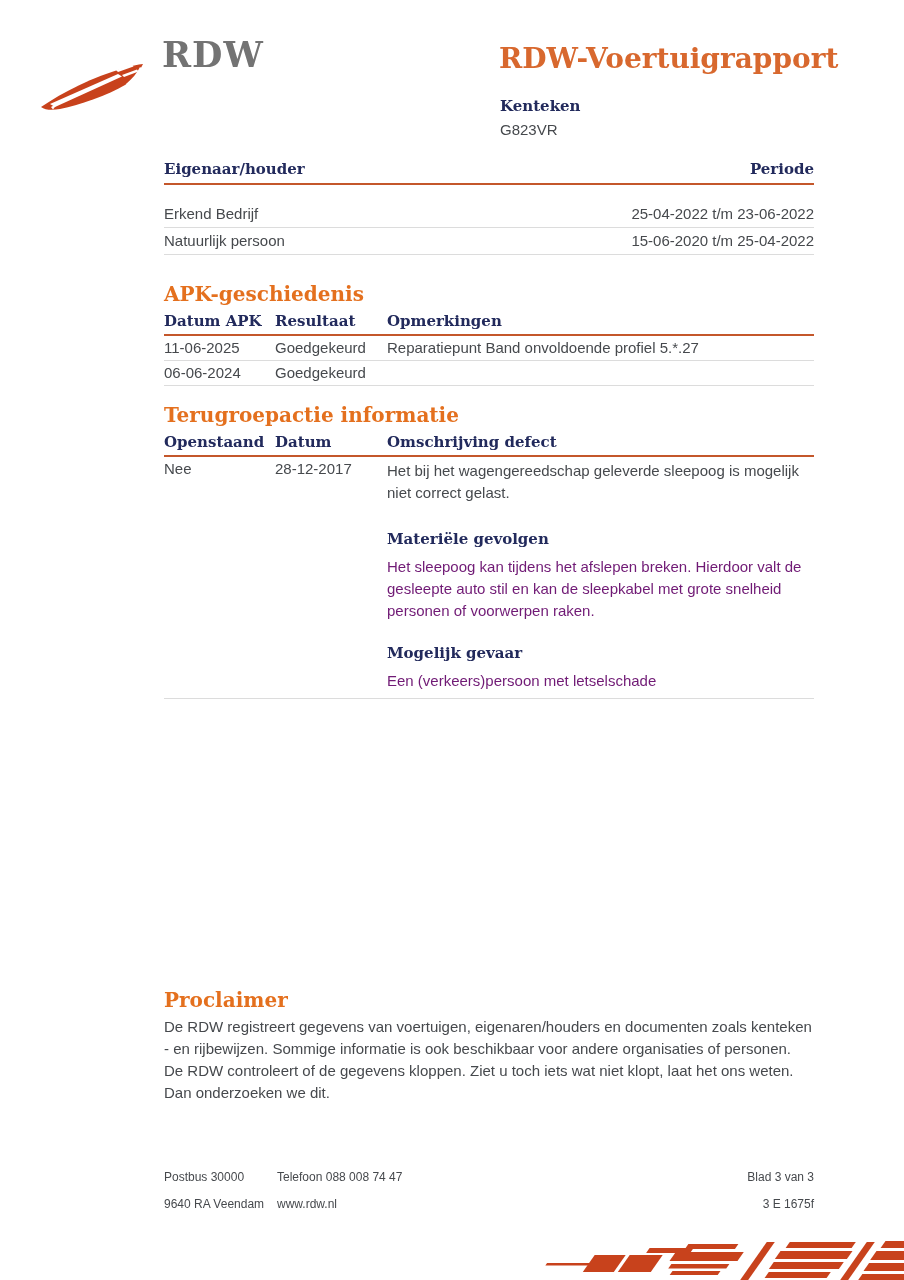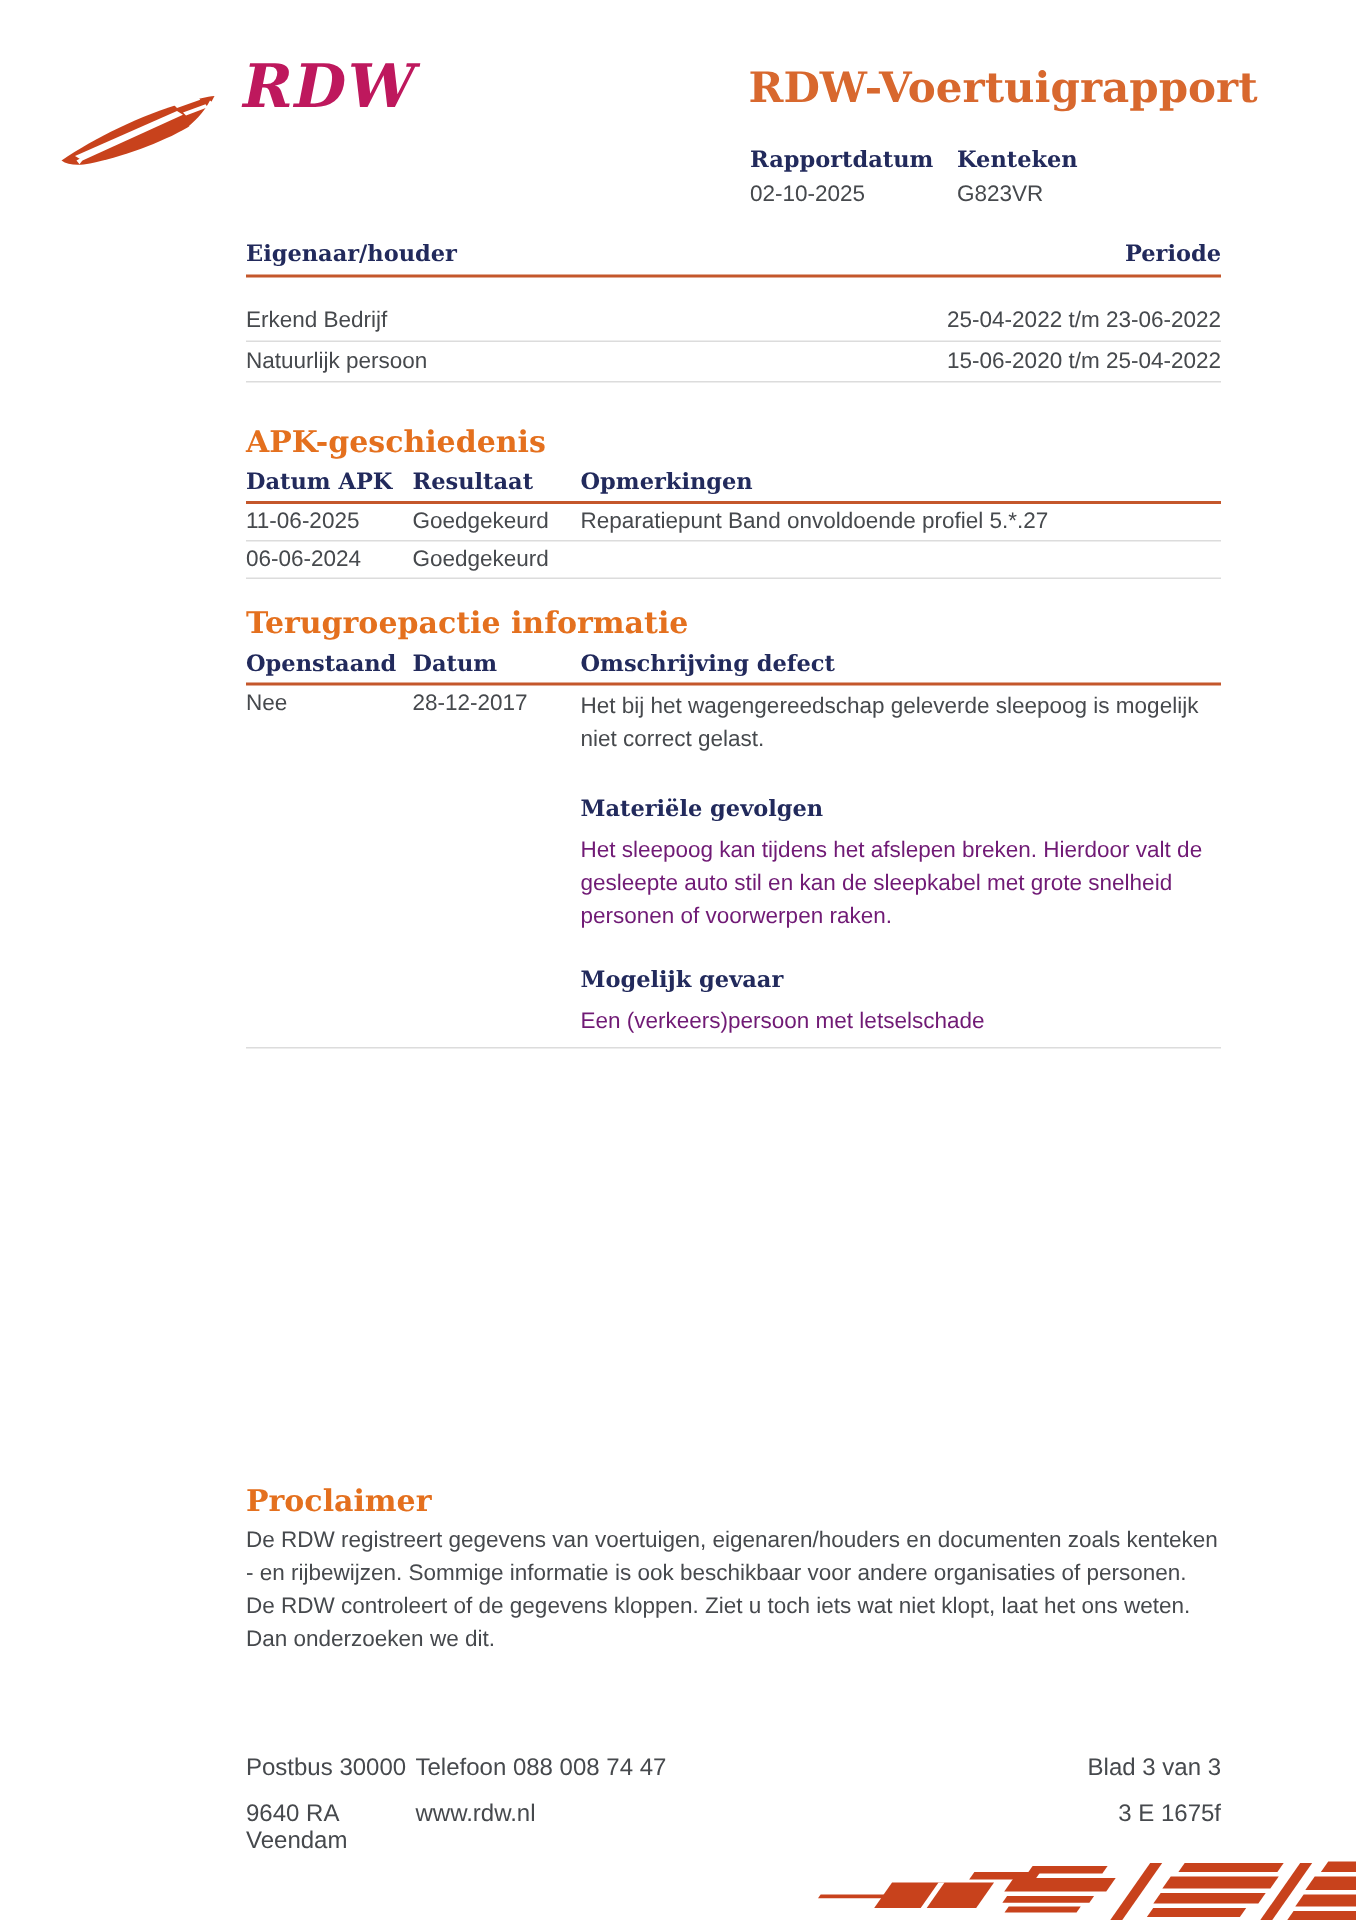--- a/index.html
+++ b/index.html
@@ -6,22 +6,22 @@
   html,body { background:#fff; }
   body {
     width:904px; height:1280px; position:relative; overflow:hidden;
     font-family:"Liberation Sans", sans-serif; color:#46494D;
   }
 
   
   .logo-swoosh { position:absolute; left:38px; top:50px; width:115px; height:64px; }
   .logo-word {
     position:absolute; left:162px; top:34px;
-    font-family:"DejaVu Serif", serif; font-weight:700; font-size:40px;
-    color:#be185d; letter-spacing:1px;font-style:italic;
+    font-family:"DejaVu Serif", serif; font-weight:700; font-size:35px;
+    color:#737373; letter-spacing:1px;
   }
   .doc-title {
     position:absolute; left:499px; top:42px; white-space:nowrap;
     font-family:"DejaVu Serif", serif; font-weight:700; font-size:28px;
     color:#D8682E;
   }
   .meta { position:absolute; left:500px; top:97px; display:flex; }
   .meta-col { width:138px; }
   .meta-label { font-family:"DejaVu Serif", serif; font-weight:700; font-size:15px; color:#222A5C; }
   .meta-value { margin-top:6px; font-size:15px; color:#46494D; }
@@ -57,21 +57,21 @@
   .final-rule { margin-top:6px; }
 
   
   .sec-proclaimer { top:988px; }
   .sec-proclaimer p { margin-top:4px; font-size:15px; line-height:22px; color:#46494D; }
 
   
   .footer {
     position:absolute; left:164px; top:1170px; width:650px;
     display:grid; grid-template-columns:113px auto 1fr; row-gap:13px;
-    font-size:16px; color:#46494D;
+    font-size:12px; color:#46494D;
   }
   .t-right { text-align:right; }
 
   
   .speed { position:absolute; right:0; bottom:0; width:384px; height:44px; }
 </style>
 </head>
 <body>
 
 <div>
@@ -82,24 +82,20 @@
     <path fill="#FFFFFF" d="M78,20 L94,14.5 L95.5,16.5 L80,22 Z"></path>
     <path fill="#FFFFFF" d="M84,25 L99,19.5 L100.5,21.5 L86,27 Z"></path>
     <path fill="#FFFFFF" d="M88,34 C94,29 99,23 102,17 L104,18.5 C101,25 96,31 90,36 Z"></path>
     <path fill="#FFFFFF" d="M13,57 L20,53 L15,59.5 Z"></path>
   </svg>
   <div class="logo-word">RDW</div>
 
   <h1 class="doc-title">RDW-Voertuigrapport</h1>
 
   <div class="meta">
-    <div class="meta-col">
-      <div class="meta-label">Rapportdatum</div>
-      <div class="meta-value">02-10-2025</div>
-    </div>
     <div class="meta-col">
       <div class="meta-label">Kenteken</div>
       <div class="meta-value">G823VR</div>
     </div>
   </div>
 
   <section class="sec sec-owner">
     <div class="owner-head">
       <span class="h-navy">Eigenaar/houder</span>
       <span class="h-navy">Periode</span>

